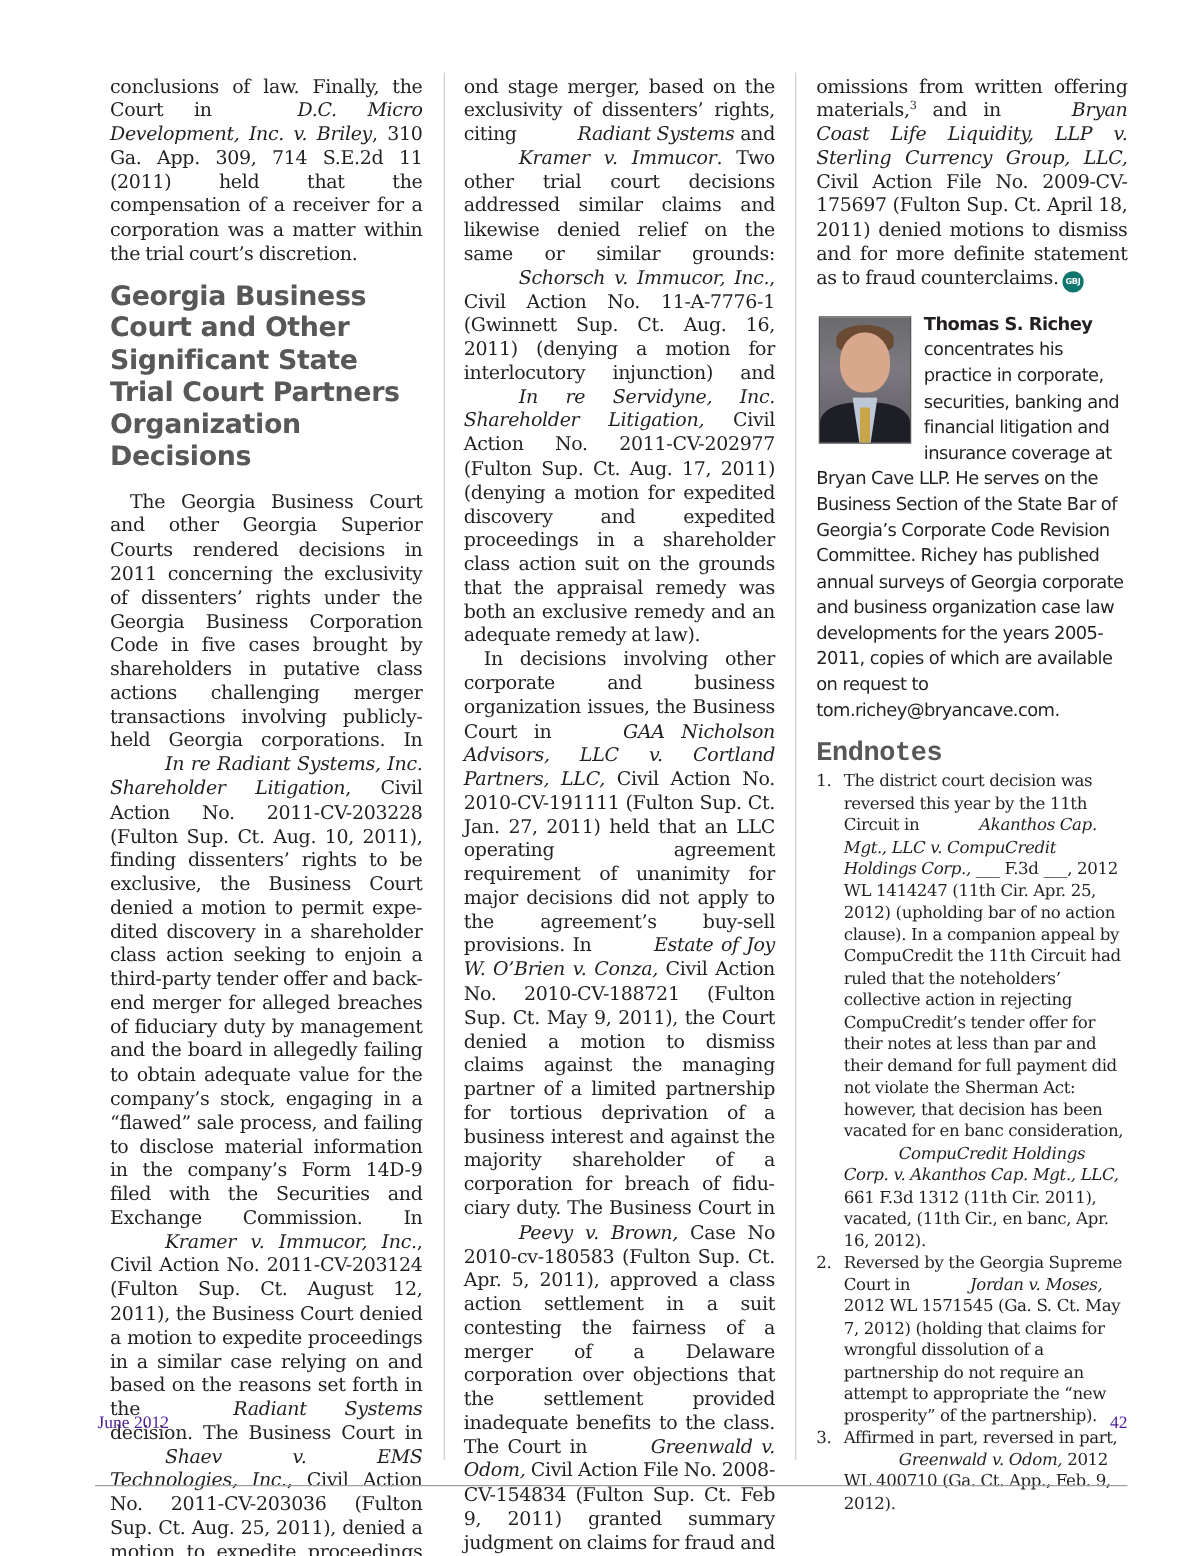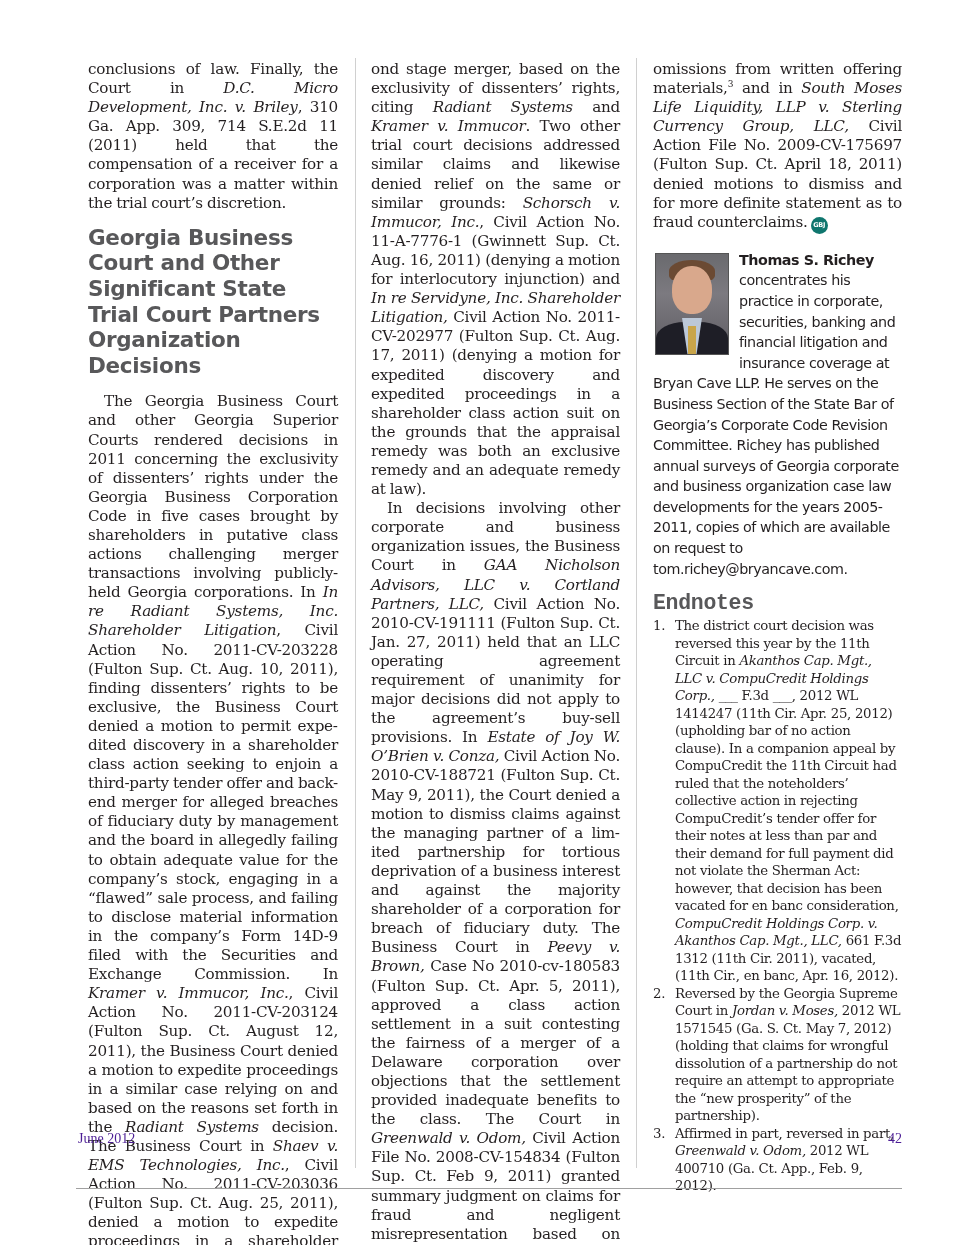--- a/index.html
+++ b/index.html
@@ -15,21 +15,21 @@
     font-family: "DejaVu Serif", serif;
     font-size: 15.2px;
     line-height: 19.1px;
     text-align: justify;
     hyphens: manual;
     margin: 0;
     letter-spacing: -0.25px;
     word-spacing: -0.5px;
   }
   .indent { text-indent: 16px; }
-  .body-text i, .endnote i { font-style: italic; }
+  .body-text i, .endnote i { font-style: italic; margin-left: 44px; }
   .section-heading {
     font-family: "DejaVu Sans", sans-serif;
     font-weight: bold;
     color: #58585a;
     font-size: 21.5px;
     line-height: 25.6px;
     margin: 12px 0 14px 0;
     letter-spacing: -0.3px;
   }
   .gbj-icon {
@@ -88,21 +88,21 @@
   <h2 class="section-heading">Georgia Business Court and Other Significant State Trial Court Partners Organization Decisions</h2>
   <p class="body-text indent">The Georgia Business Court and other Georgia Superior Courts ren­dered decisions in 2011 concern­ing the exclusivity of dissenters’ rights under the Georgia Business Corporation Code in five cases brought by shareholders in puta­tive class actions challenging merg­er transactions involving publicly-held Georgia corporations. In <i>In re Radiant Systems, Inc. Shareholder Litigation</i>, Civil Action No. 2011-CV-203228 (Fulton Sup. Ct. Aug. 10, 2011), finding dissenters’ rights to be exclusive, the Business Court denied a motion to permit expe­dited discovery in a shareholder class action seeking to enjoin a third-party tender offer and back-end merger for alleged breaches of fiduciary duty by management and the board in allegedly failing to obtain adequate value for the company’s stock, engaging in a “flawed” sale process, and failing to disclose material information in the company’s Form 14D-9 filed with the Securities and Exchange Commission. In <i>Kramer v. Immucor, Inc.</i>, Civil Action No. 2011-CV-203124 (Fulton Sup. Ct. August 12, 2011), the Business Court denied a motion to expedite proceedings in a similar case relying on and based on the reasons set forth in the <i>Radiant Systems</i> decision. The Business Court in <i>Shaev v. EMS Technologies, Inc.</i>, Civil Action No. 2011-CV-203036 (Fulton Sup. Ct. Aug. 25, 2011), denied a motion to expedite proceedings in a shareholder class action brought to enjoin a tender offer and sec-</p>
 </div>
 
 <div class="col col2">
   <p class="body-text">ond stage merger, based on the exclusivity of dissenters’ rights, cit­ing <i>Radiant Systems</i> and <i>Kramer v. Immucor</i>. Two other trial court decisions addressed similar claims and likewise denied relief on the same or similar grounds: <i>Schorsch v. Immucor, Inc.</i>, Civil Action No. 11-A-7776-1 (Gwinnett Sup. Ct. Aug. 16, 2011) (denying a motion for interlocutory injunction) and <i>In re Servidyne, Inc. Shareholder Litigation,</i> Civil Action No. 2011-CV-202977 (Fulton Sup. Ct. Aug. 17, 2011) (denying a motion for expedited discovery and expedited proceedings in a shareholder class action suit on the grounds that the appraisal remedy was both an exclusive remedy and an adequate remedy at law).</p>
   <p class="body-text indent">In decisions involving other cor­porate and business organization issues, the Business Court in <i>GAA Nicholson Advisors, LLC v. Cortland Partners, LLC,</i> Civil Action No. 2010-CV-191111 (Fulton Sup. Ct. Jan. 27, 2011) held that an LLC operating agreement requirement of unanimity for major decisions did not apply to the agreement’s buy-sell provisions. In <i>Estate of Joy W. O’Brien v. Conza,</i> Civil Action No. 2010-CV-188721 (Fulton Sup. Ct. May 9, 2011), the Court denied a motion to dismiss claims against the managing partner of a lim­ited partnership for tortious depri­vation of a business interest and against the majority shareholder of a corporation for breach of fidu­ciary duty. The Business Court in <i>Peevy v. Brown,</i> Case No 2010-cv-180583 (Fulton Sup. Ct. Apr. 5, 2011), approved a class action settlement in a suit contesting the fairness of a merger of a Delaware corporation over objections that the settlement provided inadequate benefits to the class. The Court in <i>Greenwald v. Odom,</i> Civil Action File No. 2008-CV-154834 (Fulton Sup. Ct. Feb 9, 2011) granted sum­mary judgment on claims for fraud and negligent misrepresentation based on allegedly inaccurate oral statements regarding future rev­enues and financial condition and</p>
 </div>
 
 <div class="col col3">
-  <p class="body-text"><span>omissions from written offering materials,<sup>3</sup> and in <i>South Moses Life Liquidity, LLP v. Sterling Currency Group, LLC,</i> Civil Action File No. 2009-CV-175697 (Fulton Sup. Ct. April 18, 2011) denied motions to dismiss and for more definite state­ment as to fraud counterclaims.</span><span class="gbj-icon">GBJ</span></p>
+  <p class="body-text"><span>omissions from written offering materials,<sup>3</sup> and in <i>Bryan Coast Life Liquidity, LLP v. Sterling Currency Group, LLC,</i> Civil Action File No. 2009-CV-175697 (Fulton Sup. Ct. April 18, 2011) denied motions to dismiss and for more definite state­ment as to fraud counterclaims.</span><span class="gbj-icon">GBJ</span></p>
 
   <div class="bio">
     <div class="bio-photo" title="Portrait of Thomas S. Richey">
       <div class="suit"></div>
         <div class="shirt"></div>
         <div class="tie"></div>
       <div class="hair"></div>
         <div class="face"></div>
     </div>
     <span class="bio-name">Thomas S. Richey</span><span> concentrates his practice in corporate, securities, banking and financial litigation and insurance coverage at Bryan Cave LLP. He serves on the Business Section of the State Bar of Georgia’s Corporate Code Revision Committee. Richey has published annual surveys of Georgia corporate and business organization case law developments for the years 2005-2011, copies of which are available on request to tom.richey@bryancave.com.</span>

